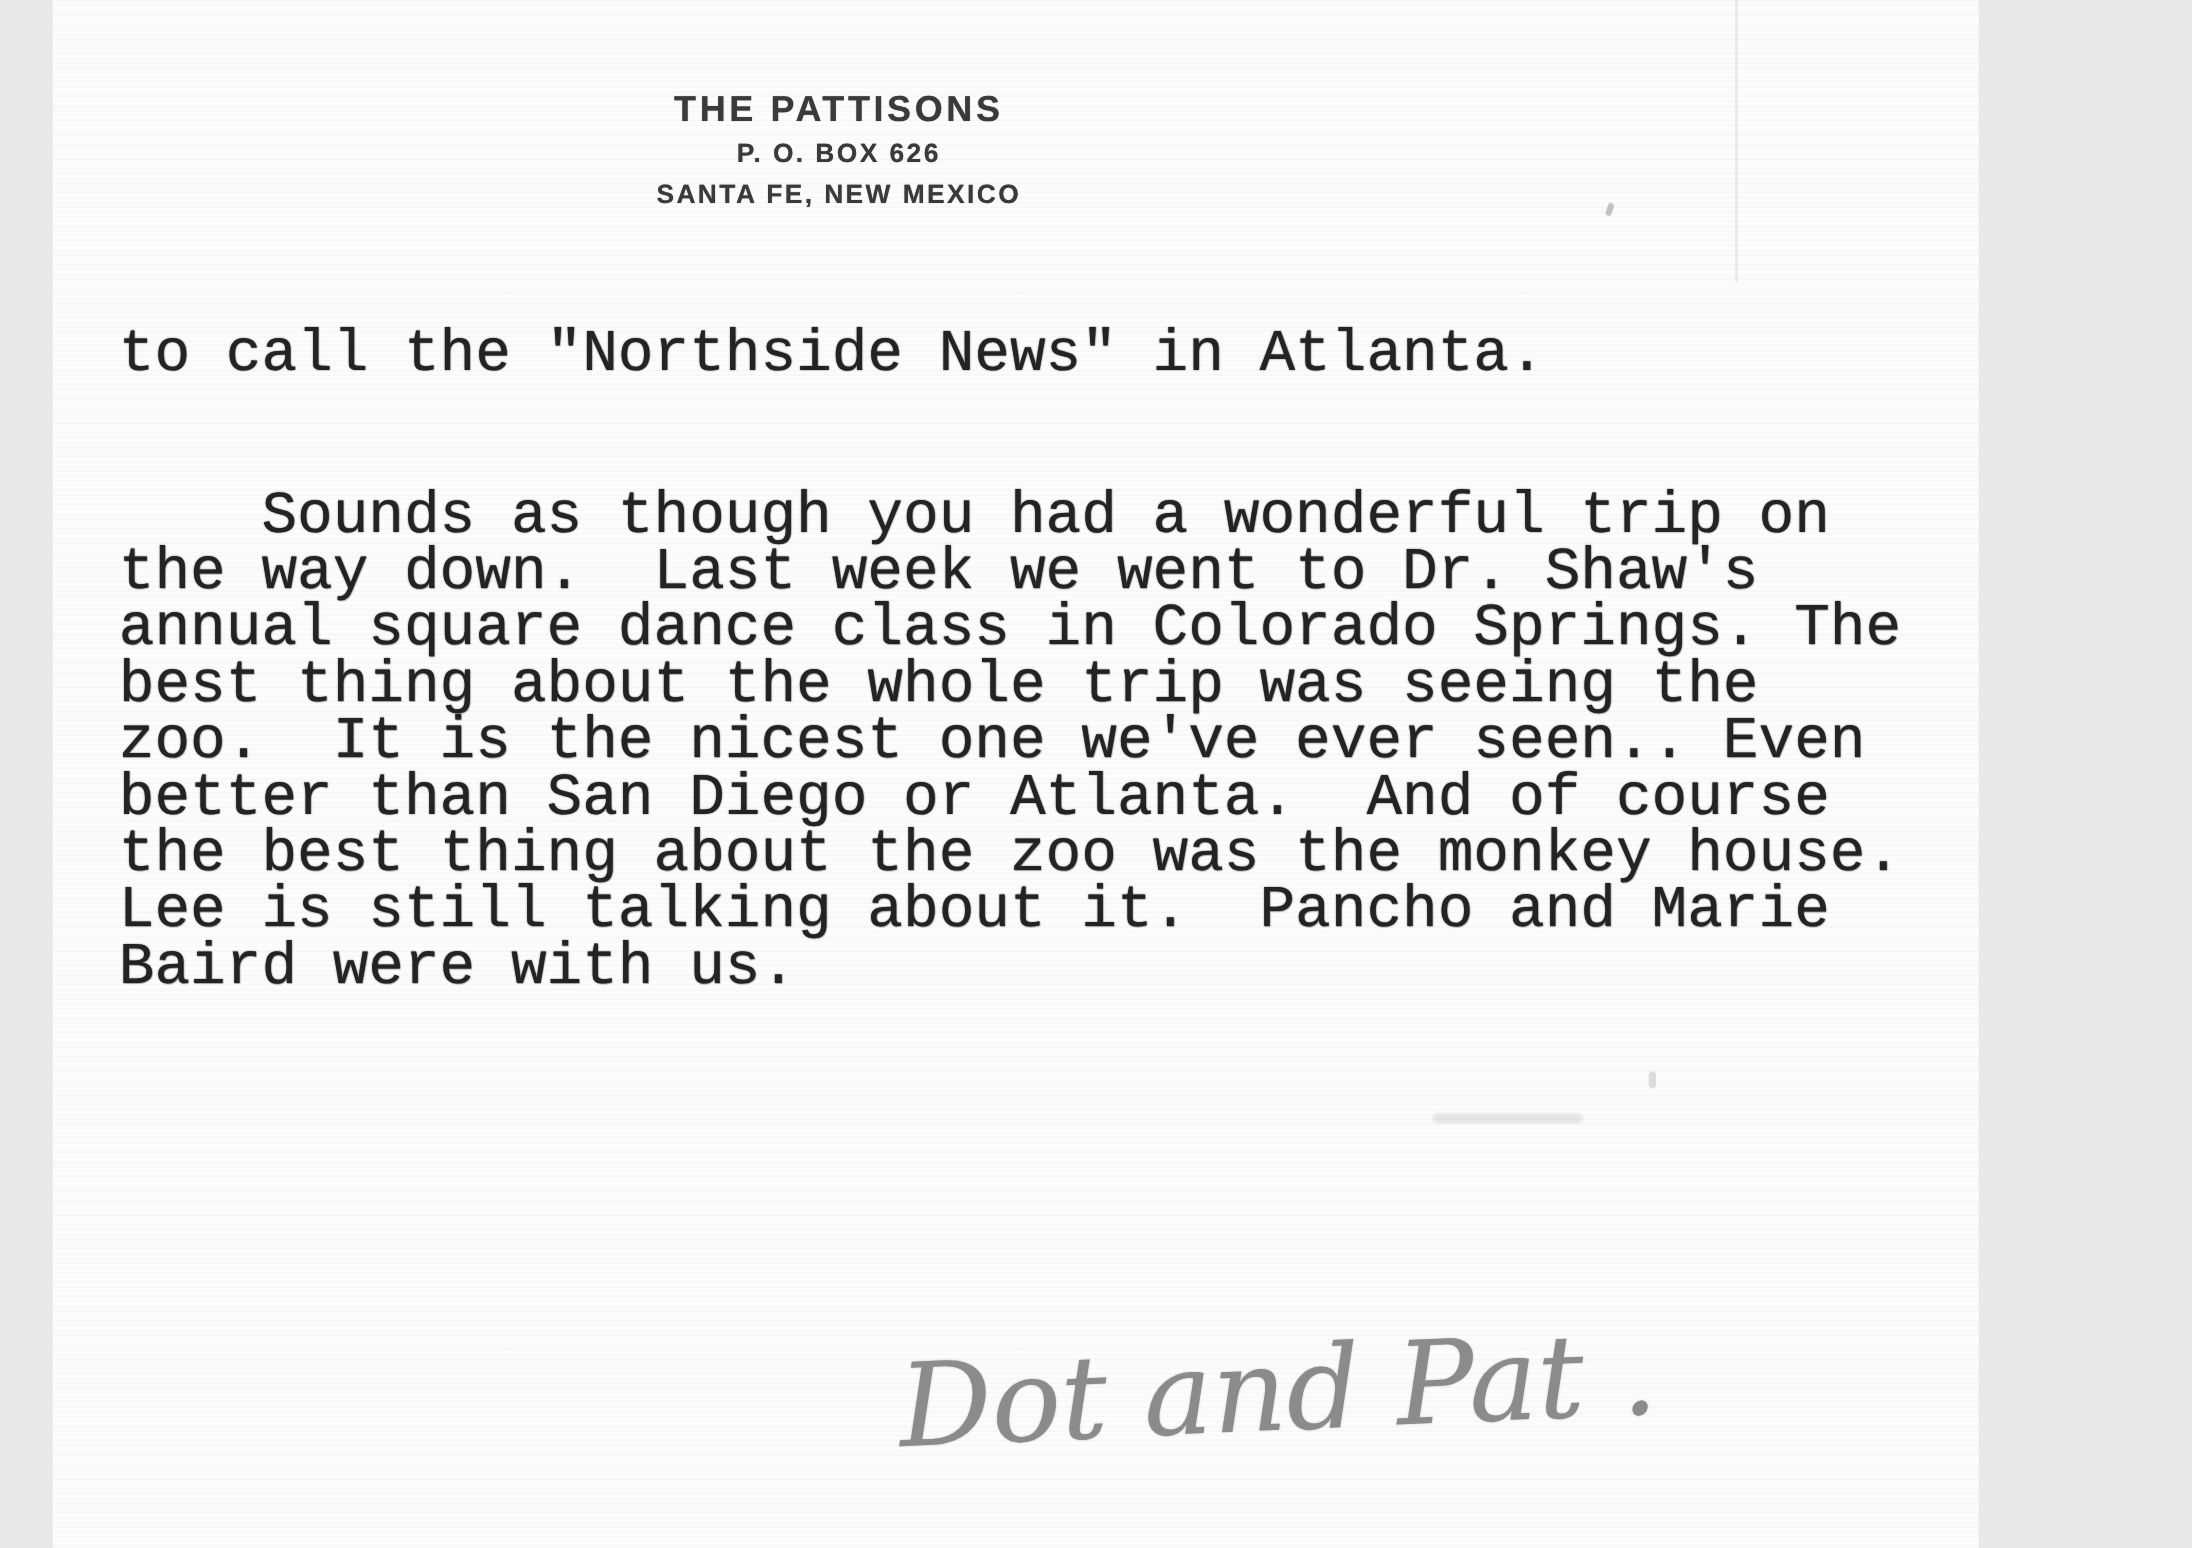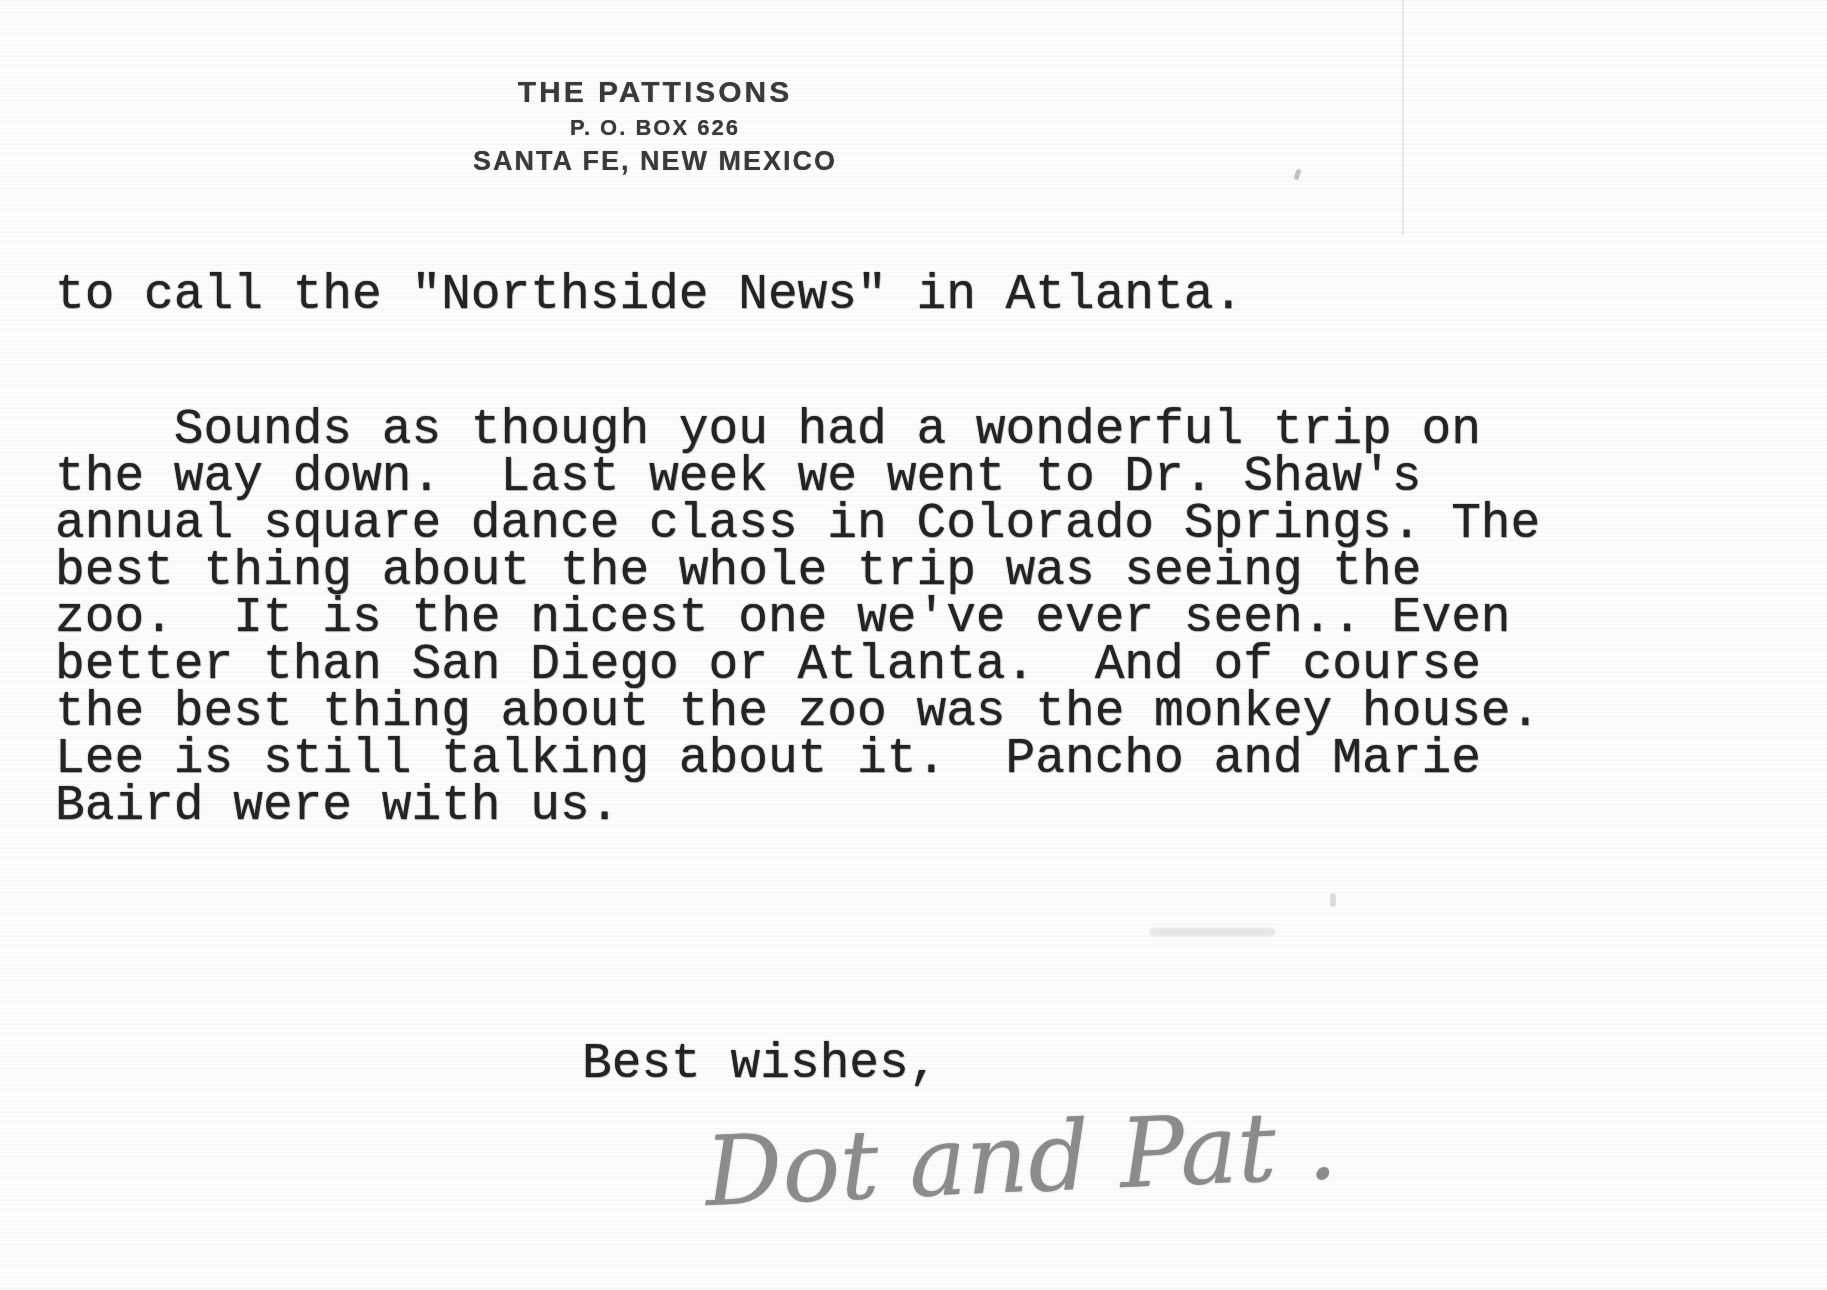--- a/index.html
+++ b/index.html
@@ -2,32 +2,33 @@
 <html><head>
 <meta charset="utf-8">
 <style>
   html, body {
     margin: 0;
     padding: 0;
     background: #e8e8e6;
   }
   .page {
     position: relative;
-    width: 1827px;
+    width: 1605px;
     height: 1290px;
     overflow: hidden;
     background-color: #fcfcfa;
     background-image:
       repeating-linear-gradient(180deg,
         rgba(170,170,168,0.055) 0px, rgba(170,170,168,0.055) 1px,
         rgba(255,255,255,0) 1px, rgba(255,255,255,0) 4px),
       repeating-linear-gradient(180deg,
         rgba(190,190,188,0.035) 0px, rgba(190,190,188,0.035) 2px,
         rgba(255,255,255,0) 2px, rgba(255,255,255,0) 11px);
     font-family: "Liberation Sans", sans-serif;
+    margin-left: 44px;
   }
 
   
   .letterhead {
     position: absolute;
     left: 0;
     top: 0;
     width: 1310px;
     text-align: center;
     color: #3a3a3a;
@@ -49,21 +50,21 @@
     font-size: 22px;
     line-height: 22px;
     font-weight: bold;
     letter-spacing: 2px;
     text-shadow: 0 0 0.8px rgba(58,58,58,0.75);
   }
   .lh-city {
     position: absolute;
     left: 0; right: 0;
     top: 149px;
-    font-size: 27px;
+    font-size: 22px;
     line-height: 25px;
     font-weight: bold;
     letter-spacing: 2px;
     text-shadow: 0 0 0.8px rgba(58,58,58,0.75);
   }
 
   
   .typewriter {
     position: absolute;
     font-family: "Liberation Mono", monospace;
@@ -147,21 +148,20 @@
     <div class="lh-box">P. O. BOX 626</div>
     <div class="lh-city">SANTA FE, NEW MEXICO</div>
   </div>
 
   <div class="typewriter opening-line">to call the "Northside News" in Atlanta.</div>
 
   <div class="typewriter paragraph-1"><div>    Sounds as though you had a wonderful trip on</div><div>the way down.  Last week we went to Dr. Shaw's</div><div>annual square dance class in Colorado Springs. The</div><div>best thing about the whole trip was seeing the</div><div>zoo.  It is the nicest one we've ever seen.. Even</div><div>better than San Diego or Atlanta.  And of course</div><div>the best thing about the zoo was the monkey house.</div><div>Lee is still talking about it.  Pancho and Marie</div><div>Baird were with us.</div></div>
 
   <div class="typewriter paragraph-2"></div>
 
-  <div class="typewriter closing-line">Best wishes,</div>
 
   <div class="signature">Dot and Pat .</div>
 
   <div class="paper-edge-line"></div>
   <div class="speck-1"></div>
   <div class="smudge-1"></div>
   <div class="smudge-2"></div>
 
 </div>
 

